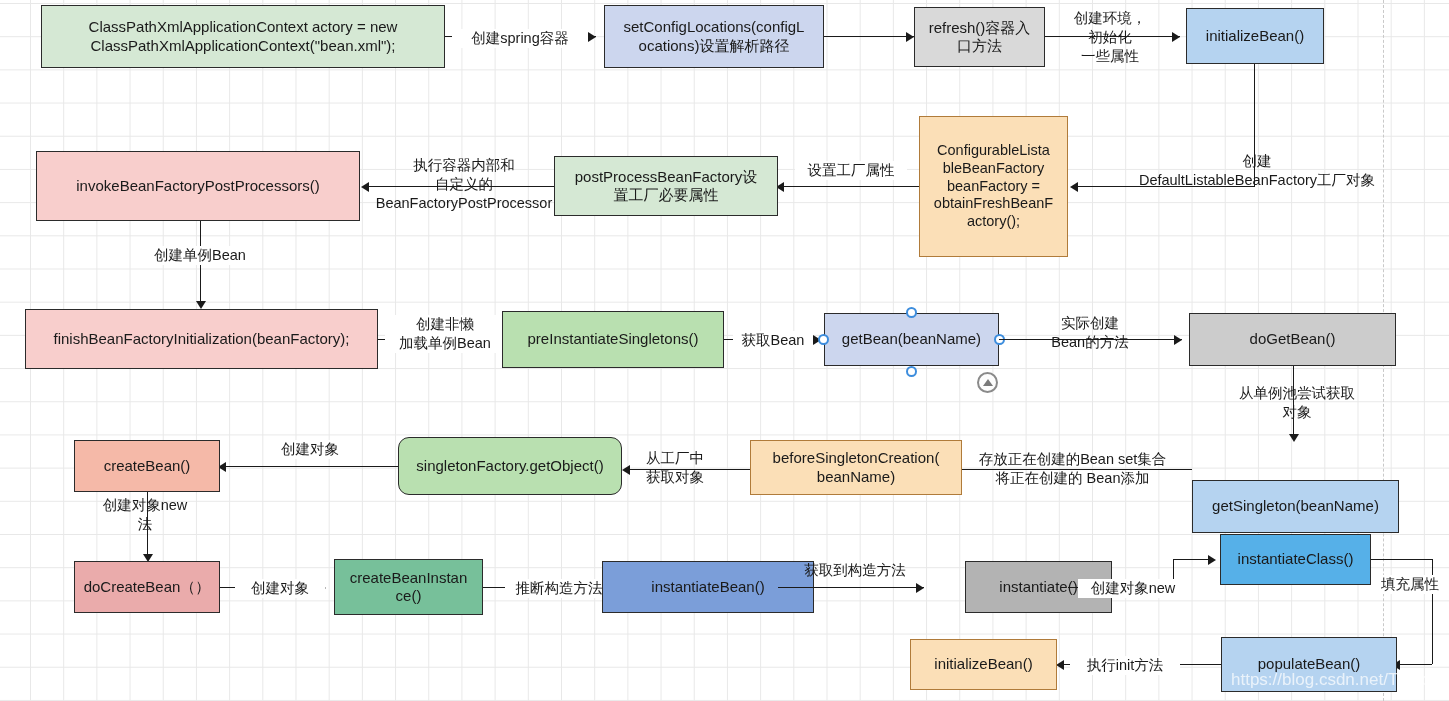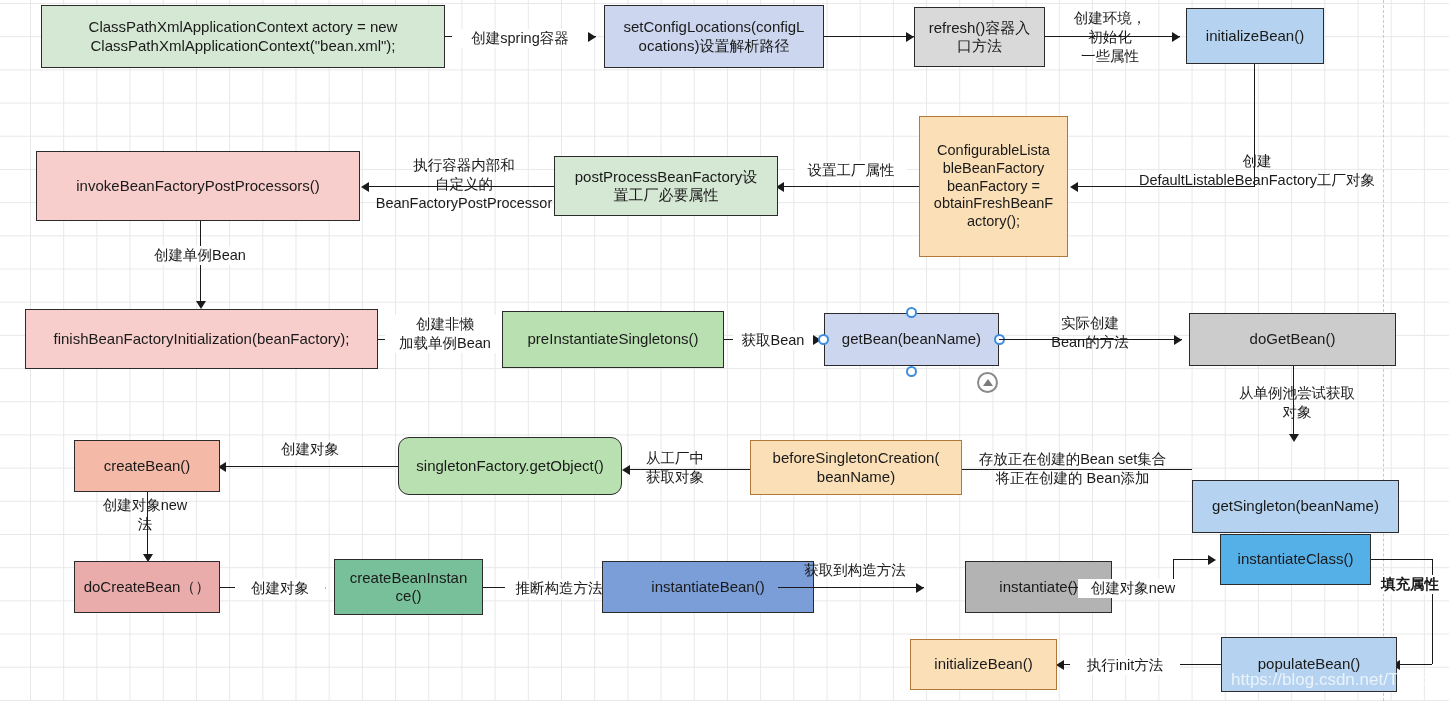--- a/index.html
+++ b/index.html
@@ -222,21 +222,21 @@
   <div class="edge h" style="left:1173px;top:559px;width:41px;"></div>
   <div class="arrow r" style="left:1208px;top:555px;"></div>
   <div class="lbl" style="left:1078px;top:579px;width:110px;background:#fff;">创建对象new</div>
 
   <div class="node" style="left:1220px;top:534px;width:151px;height:51px;background:#56b0e8;">instantiateClass()</div>
 
   <div class="edge h" style="left:1371px;top:559px;width:62px;"></div>
   <div class="edge v" style="left:1432px;top:559px;height:105px;"></div>
   <div class="edge h" style="left:1400px;top:664px;width:32px;"></div>
   <div class="arrow l" style="left:1392px;top:660px;"></div>
-  <div class="lbl" style="left:1375px;top:575px;width:70px;background:#fff;font-weight:bold;">填充属性</div>
+  <div class="lbl" style="left:1375px;top:575px;width:70px;background:#fff;">填充属性</div>
 
   <div class="node" style="left:1221px;top:637px;width:176px;height:55px;background:#b5d3f0;">populateBean()</div>
   <div class="watermark" style="left:1231px;top:670px;">https://blog.csdn.net/Trygoto</div>
 
   <div class="edge h" style="left:1064px;top:664px;width:157px;"></div>
   <div class="arrow l" style="left:1056px;top:660px;"></div>
   <div class="lbl" style="left:1070px;top:656px;width:110px;background:#fff;">执行init方法</div>
 
   <div class="node" style="left:910px;top:639px;width:147px;height:51px;background:#fbdfb7;border-color:#b07b3a;">initializeBean()</div>
 

